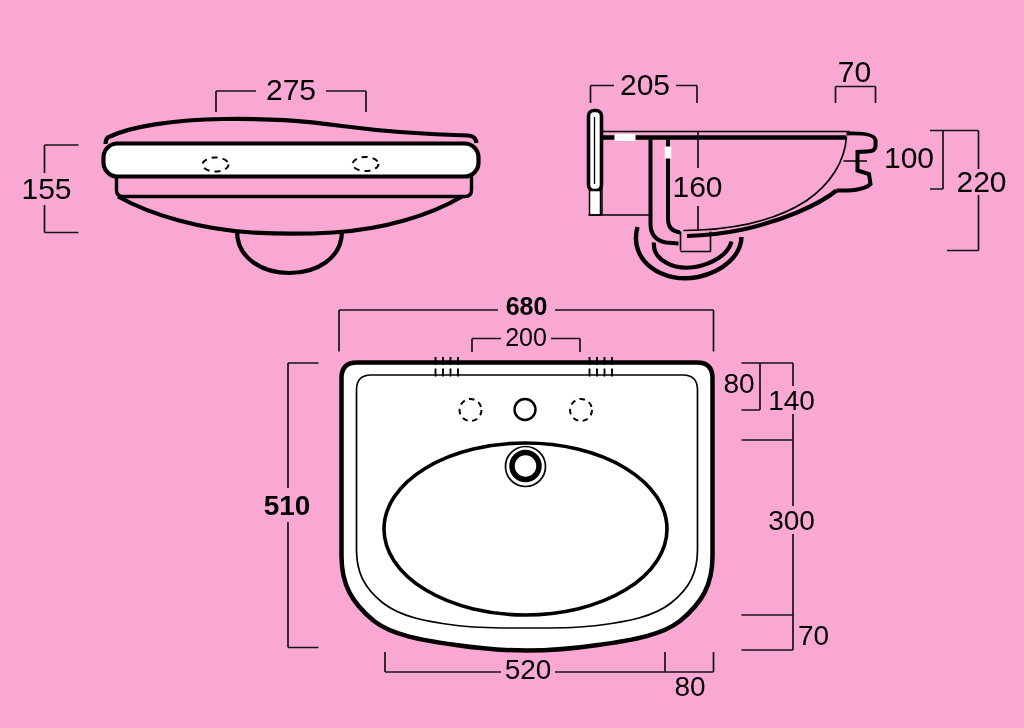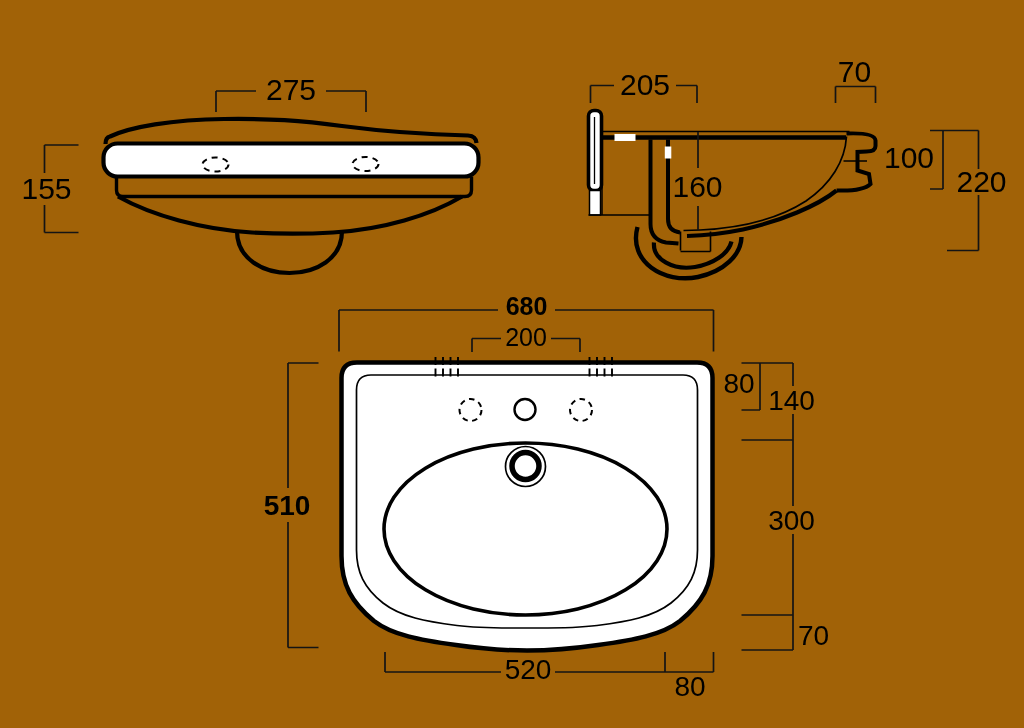--- a/index.html
+++ b/index.html
@@ -1,16 +1,16 @@
 <!DOCTYPE html>
 <html><head>
 <meta charset="utf-8">
 <style>
   html,body{margin:0;padding:0;background:#ffffff;}
-  .canvas{position:relative;width:1024px;height:728px;background:#a16207;overflow:hidden;}
+  .canvas{position:relative;width:1024px;height:728px;background:#f9a8d4;overflow:hidden;}
   svg{display:block;}
   .dim-text{font-family:"Liberation Sans","DejaVu Sans",sans-serif;fill:#000000;}
   .outline{stroke:#000000;fill:none;}
   .dimline{stroke:#141414;stroke-width:1.7;fill:none;}
 </style>
 </head>
 <body>
 
 <div class="canvas">
 <svg width="1024" height="728" viewBox="0 0 1024 728">

